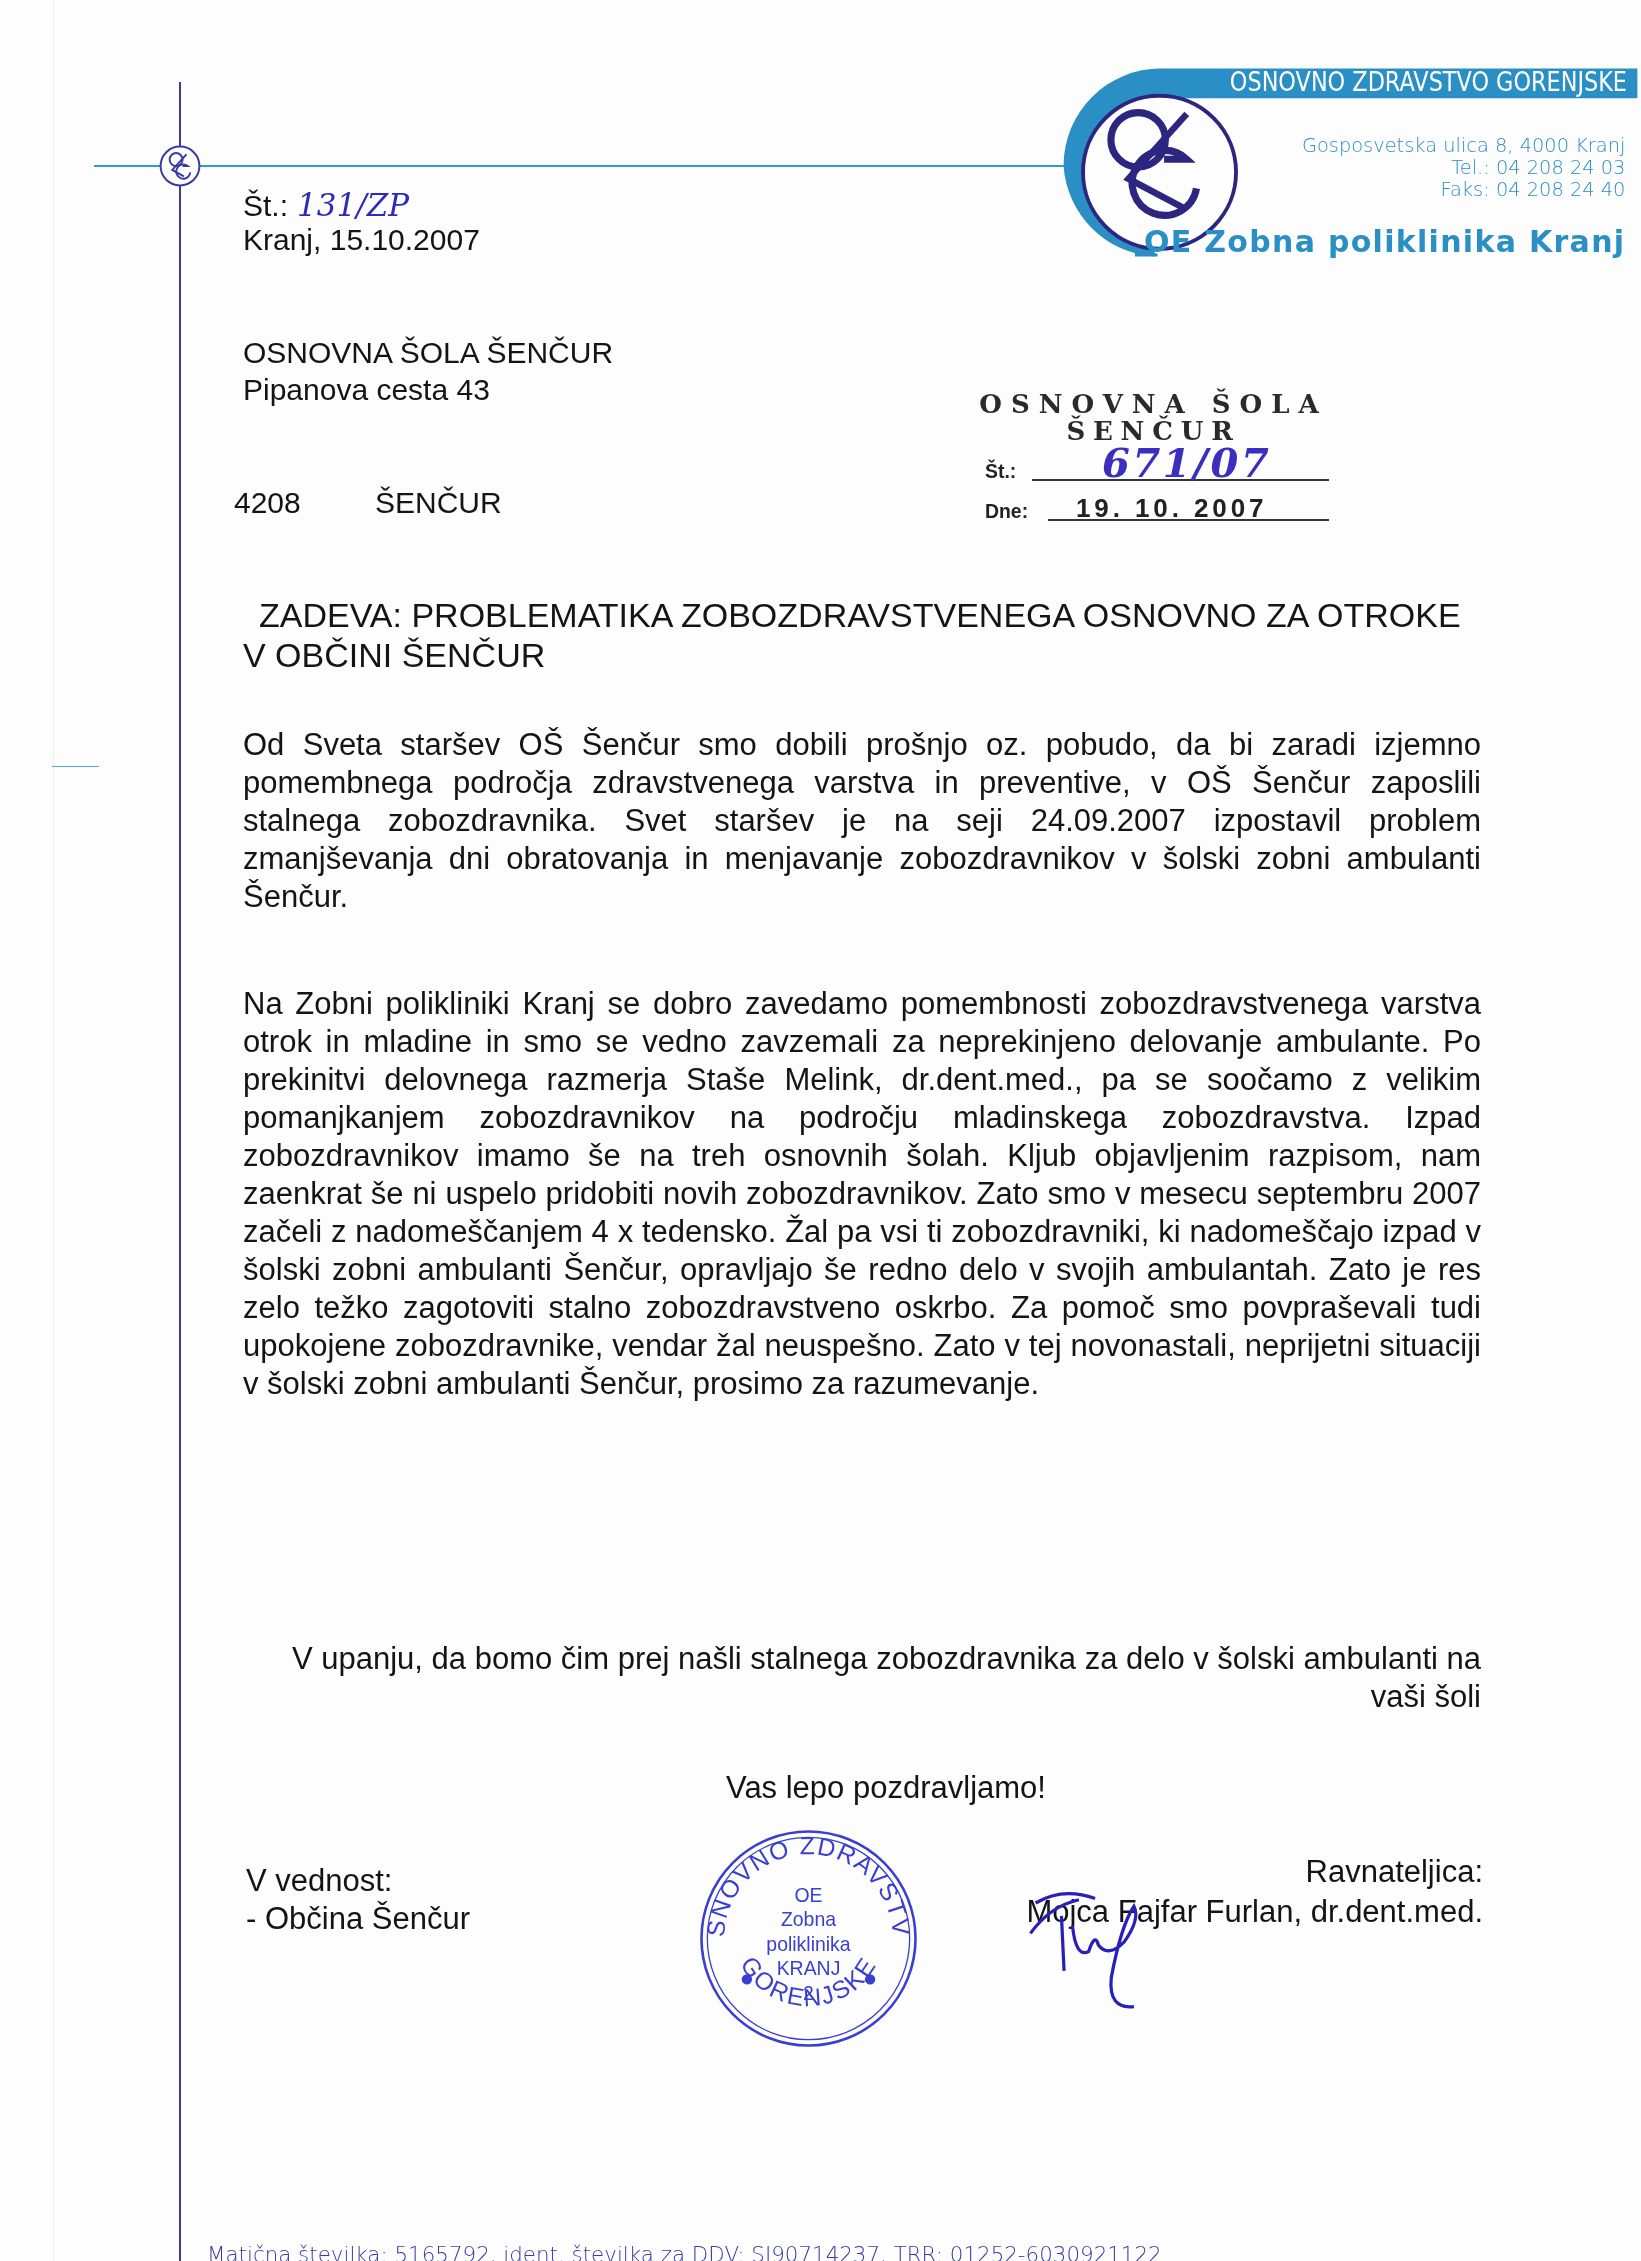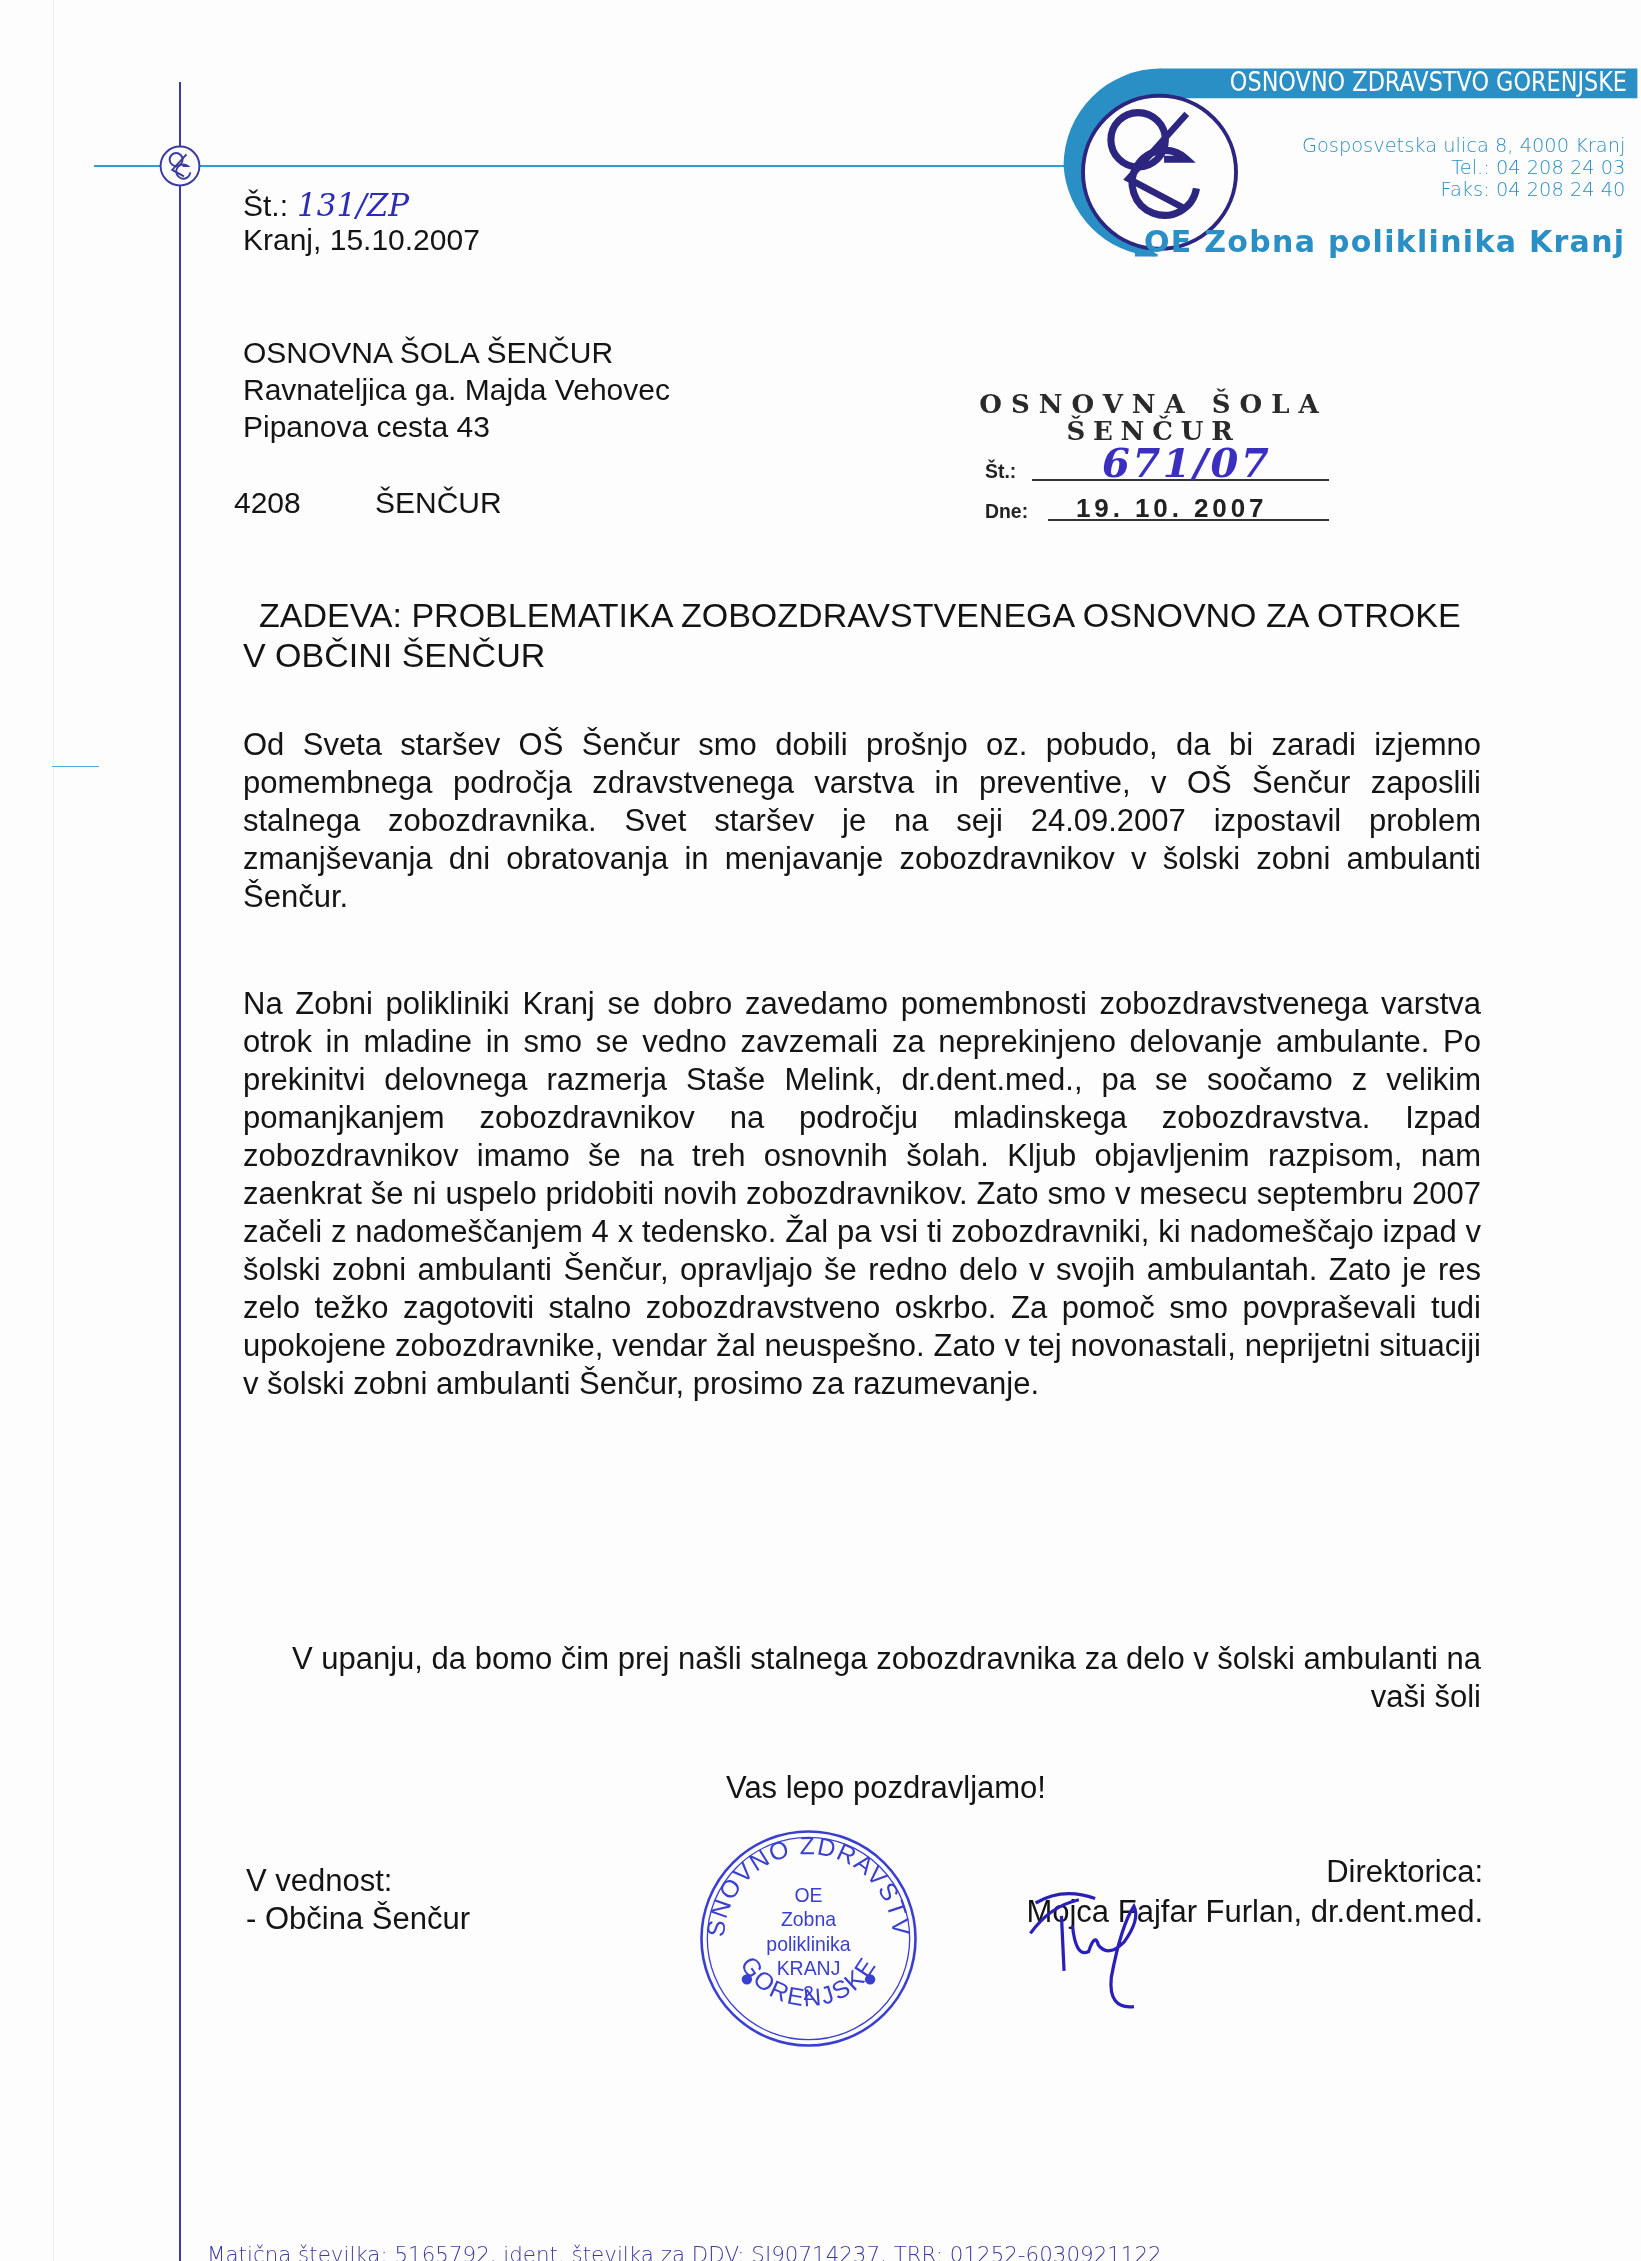--- a/index.html
+++ b/index.html
@@ -82,21 +82,20 @@
 </div>
 <div class="abs lh-unit">OE Zobna poliklinika Kranj</div>
 
 <div class="abs ref">
   <div><span>Št.:</span><span class="hand">131/ZP</span></div>
   <div>Kranj, 15.10.2007</div>
 </div>
 
 <div class="abs addr">
   <div>OSNOVNA ŠOLA ŠENČUR</div>
-  <div>Ravnateljica ga. Majda Vehovec</div>
   <div>Pipanova cesta 43</div>
 </div>
 <div class="abs addr-city"><span style="width:141px">4208</span><span>ŠENČUR</span></div>
 
 <div class="abs rstamp">
   <div class="t1">OSNOVNA ŠOLA</div>
   <div class="t2">ŠENČUR</div>
   <div class="row">
     <span class="lbl">Št.:</span>
     <span class="ln"></span>
@@ -139,21 +138,21 @@
   <circle cx="270" cy="238" r="8" fill="#3a3fd0"></circle>
   <g font-family="Liberation Sans, sans-serif" font-size="30" fill="#3a3fd0" text-anchor="middle">
     <text x="175" y="118" id="seal-c0">OE</text>
     <text x="175" y="156" id="seal-c1">Zobna</text>
     <text x="175" y="194" id="seal-c2">poliklinika</text>
     <text x="175" y="232" id="seal-c3">KRANJ</text>
     <text x="175" y="270" id="seal-c4">2</text>
   </g>
 </svg>
 
-<div class="abs sig-title">Direktorica:</div>
+<div class="abs sig-title">Ravnateljica:</div>
 <div class="abs sig-name">Mojca Fajfar Furlan, dr.dent.med.</div>
 <svg class="abs sig-svg" width="220" height="156" viewBox="0 0 340 240">
   <path d="M38 35 Q80 10 130 28" fill="none" stroke="#2a1fb8" stroke-width="5"></path>
   <path d="M105 30 Q60 40 30 82" fill="none" stroke="#2a1fb8" stroke-width="5"></path>
   <path d="M78 55 L82 140" fill="none" stroke="#2a1fb8" stroke-width="5"></path>
   <path d="M95 70 Q100 120 120 110 Q130 80 135 100 Q150 120 175 95 Q200 60 190 40 Q170 70 155 150 Q150 200 190 195" fill="none" stroke="#2a1fb8" stroke-width="5"></path>
 </svg>
 
 <div class="abs cc">
   <div>V vednost:</div>

